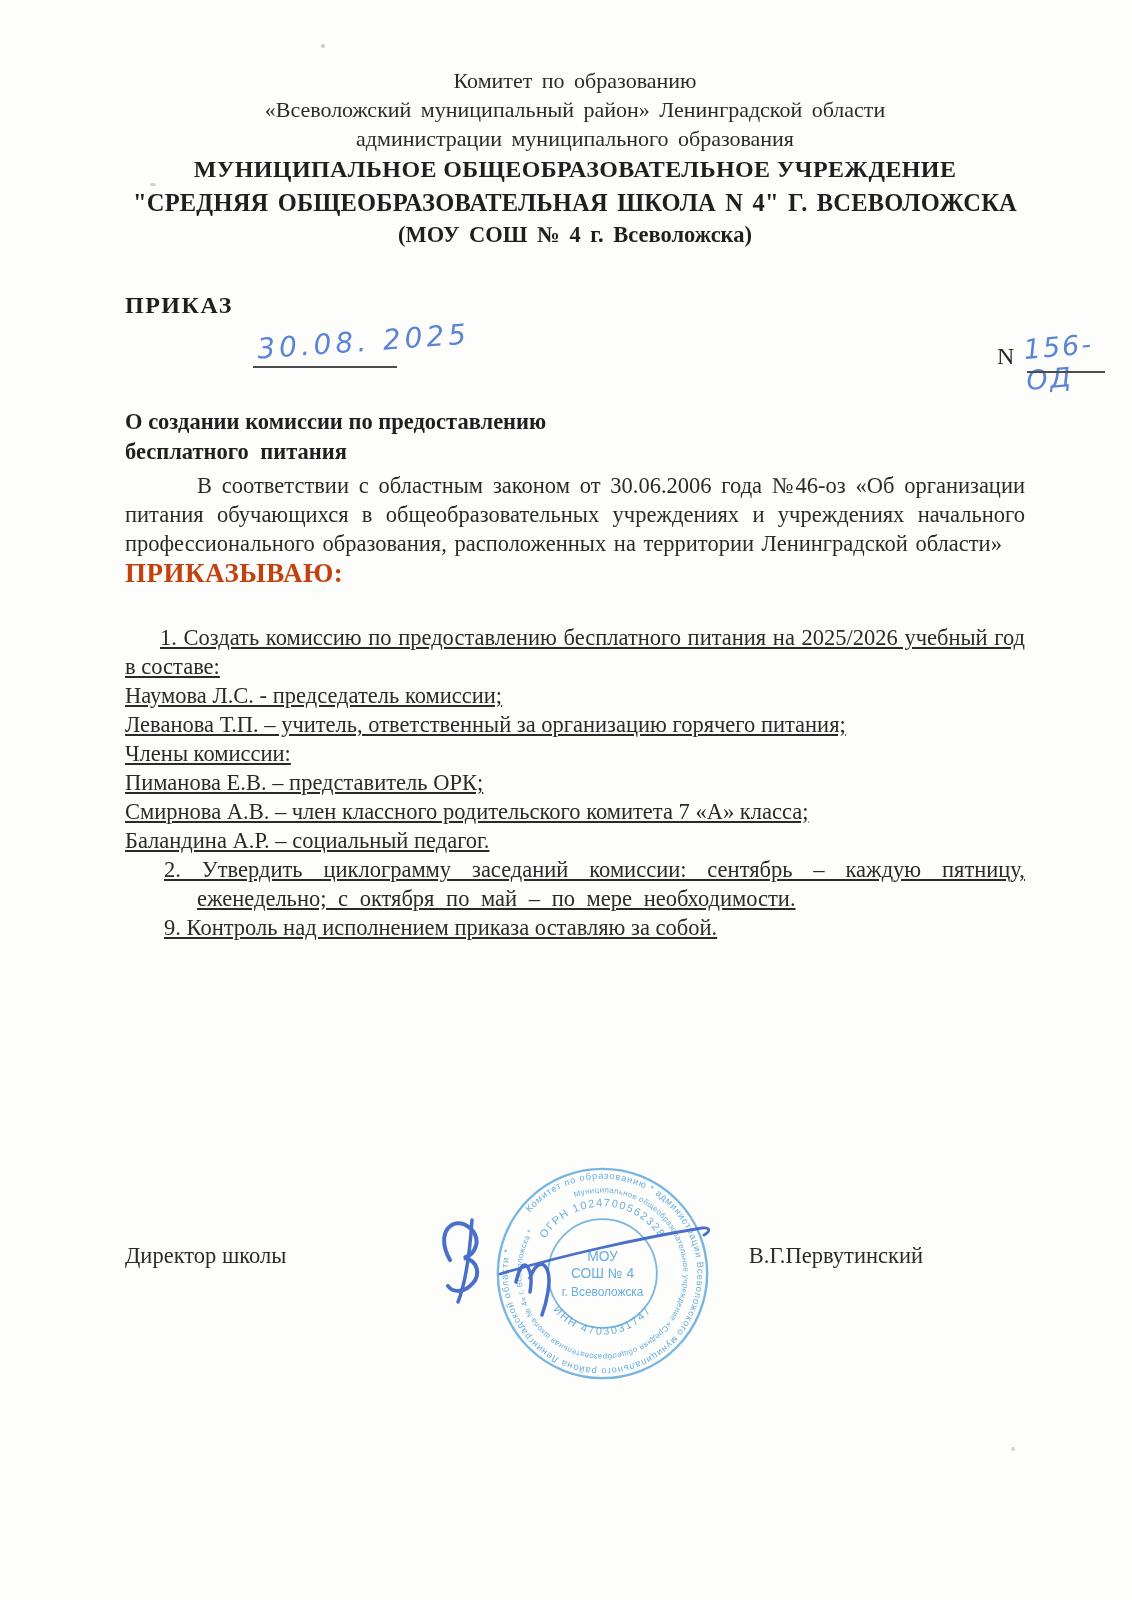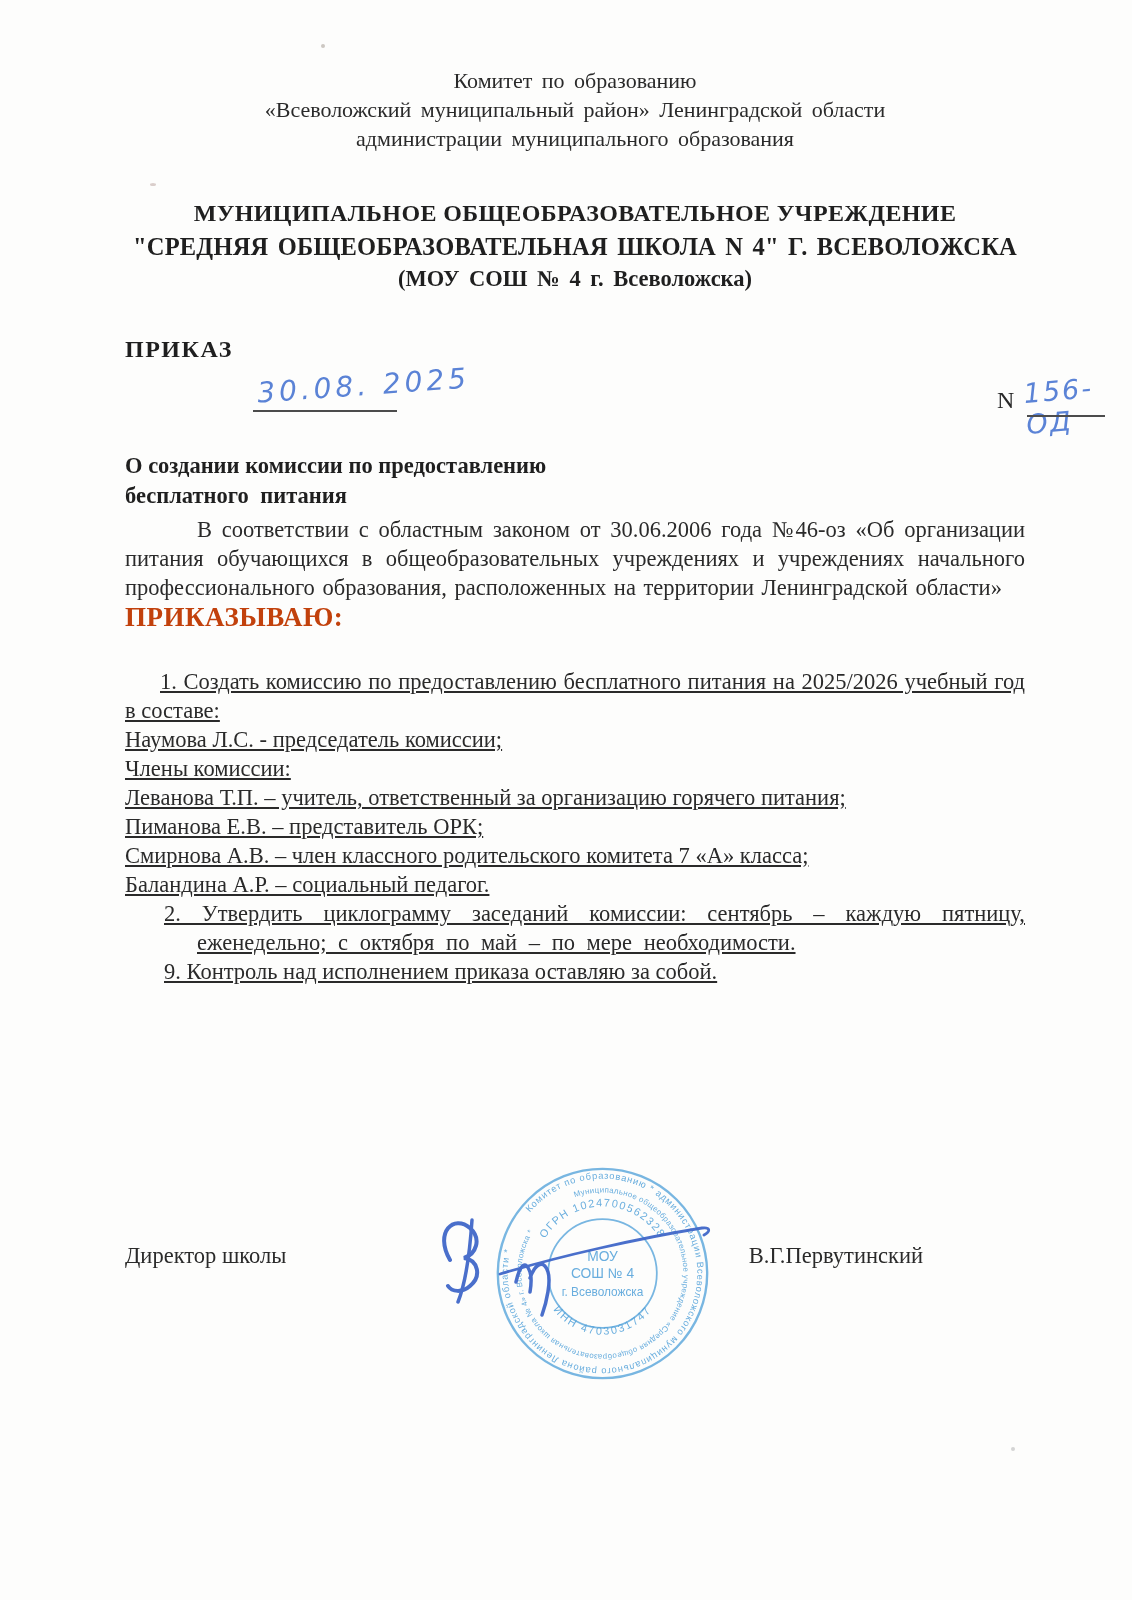--- a/index.html
+++ b/index.html
@@ -9,21 +9,21 @@
     margin:0 auto;
     background:#fdfdfc;
     font-family:"Liberation Serif",serif;
     color:#2a2a2a;
     overflow:hidden;
   }
   .content{padding:0 107px 0 125px;}
   
   .org-header{padding-top:66px;text-align:center;font-size:22px;line-height:29px;}
   .org-header div{word-spacing:4px;}
-  .org-title{margin-top:44px;text-align:center;font-weight:bold;color:#1f1f1f;}
+  .org-title{text-align:center;font-weight:bold;color:#1f1f1f;}
   .org-title .l1{font-size:24px;line-height:33px;letter-spacing:.4px;}
   .org-title .l2{font-size:24.5px;line-height:33px;letter-spacing:.2px;word-spacing:3px;}
   .org-title .l3{font-size:22.5px;line-height:31px;word-spacing:4px;}
   .doc-title{margin-top:42px;font-weight:bold;font-size:24px;letter-spacing:1.5px;color:#1f1f1f;}
   
   .date-row{position:relative;height:76px;}
   .hand{
     font-family:"DejaVu Sans",sans-serif;font-style:italic;
     color:#5b83d6;display:inline-block;
   }
@@ -89,22 +89,22 @@
       <div class="l2">бесплатного  питания</div>
     </div>
 
     <p class="preamble">В соответствии с областным законом от 30.06.2006 года №46-оз «Об организации питания обучающихся в общеобразовательных учреждениях и учреждениях начального профессионального образования, расположенных на территории Ленинградской области»</p>
 
     <div class="order-word">ПРИКАЗЫВАЮ:</div>
 
     <div class="items">
       <p class="item-1">1.   Создать комиссию по предоставлению бесплатного питания на 2025/2026 учебный год в составе:</p>
       <p>Наумова Л.С. -  председатель комиссии;</p>
+      <p>Леванова Т.П. – учитель, ответственный за организацию горячего питания;</p>
       <p>Члены комиссии:</p>
-      <p>Леванова Т.П. – учитель, ответственный за организацию горячего питания;</p>
       <p>Пиманова Е.В. – представитель ОРК;</p>
       <p>Смирнова А.В.  – член классного родительского комитета 7 «А» класса;</p>
       <p>Баландина А.Р. – социальный педагог.</p>
       <p class="item-2">2. Утвердить циклограмму заседаний комиссии: сентябрь – каждую пятницу, еженедельно; с октября по май – по мере необходимости.</p>
       <p class="item-3">9.   Контроль над исполнением приказа оставляю за собой.</p>
     </div>
   </div>
 
   <div class="sig-row">
     <span class="sig-label">Директор школы</span>

